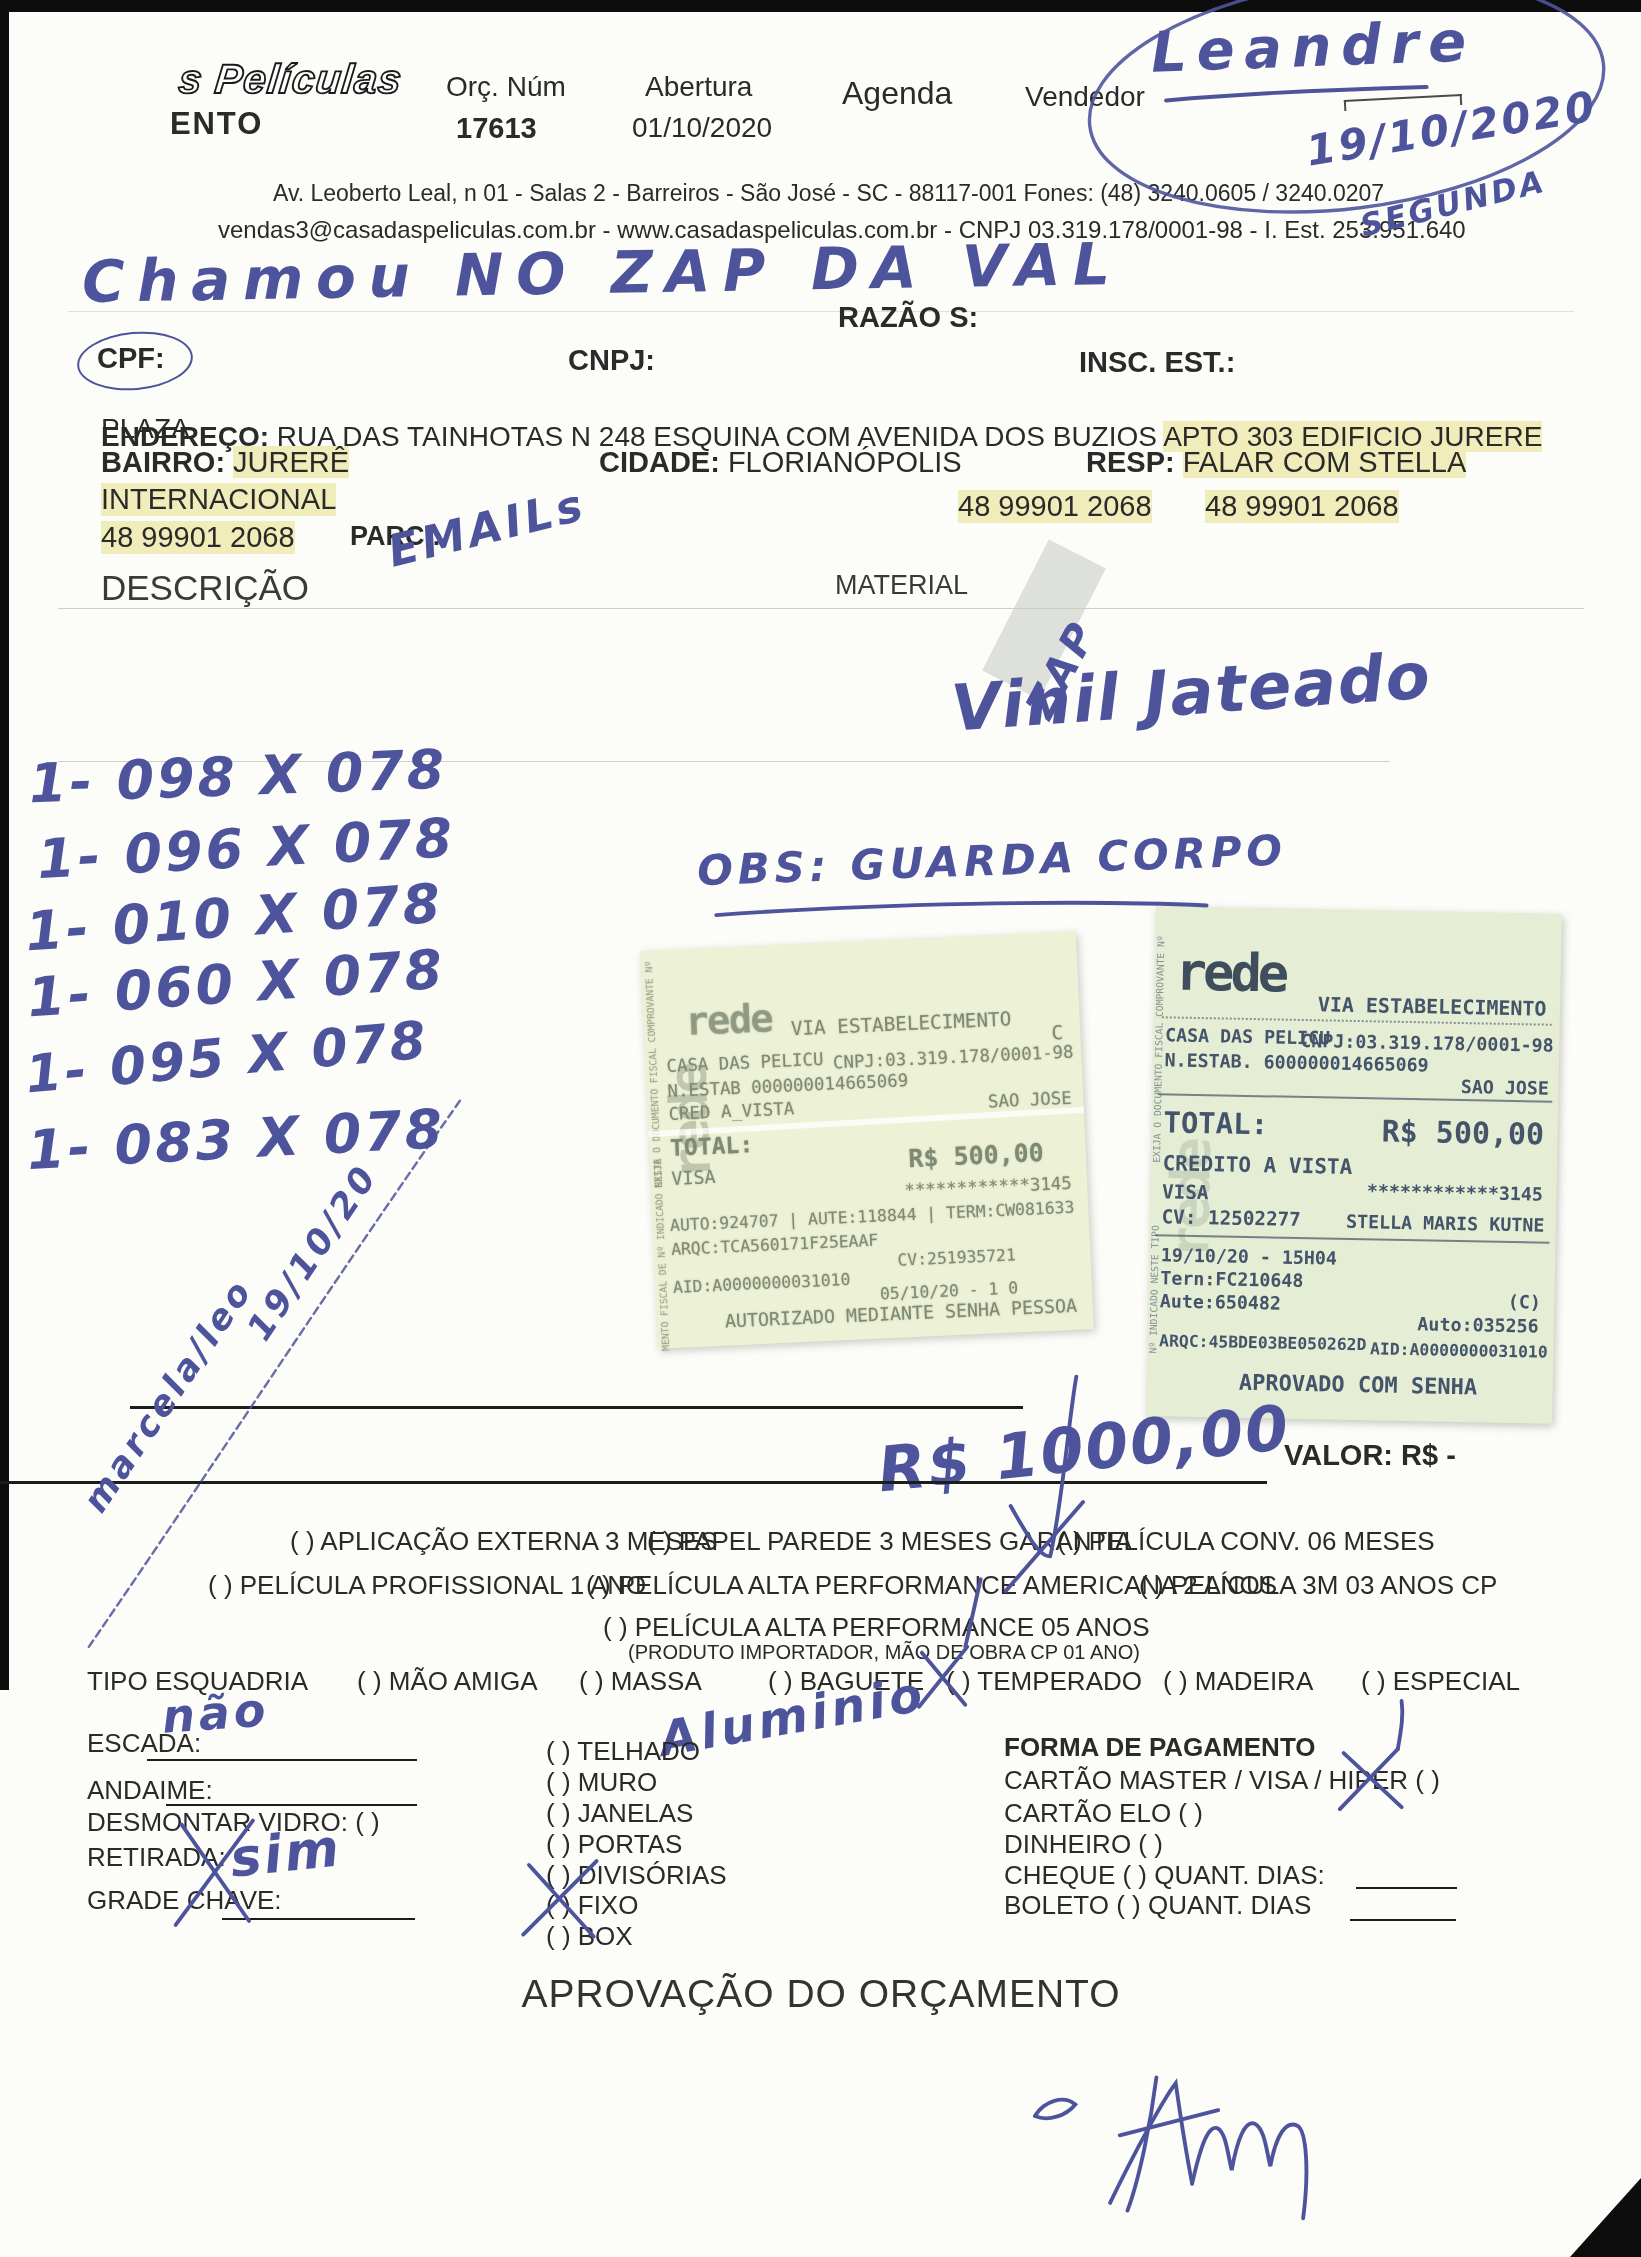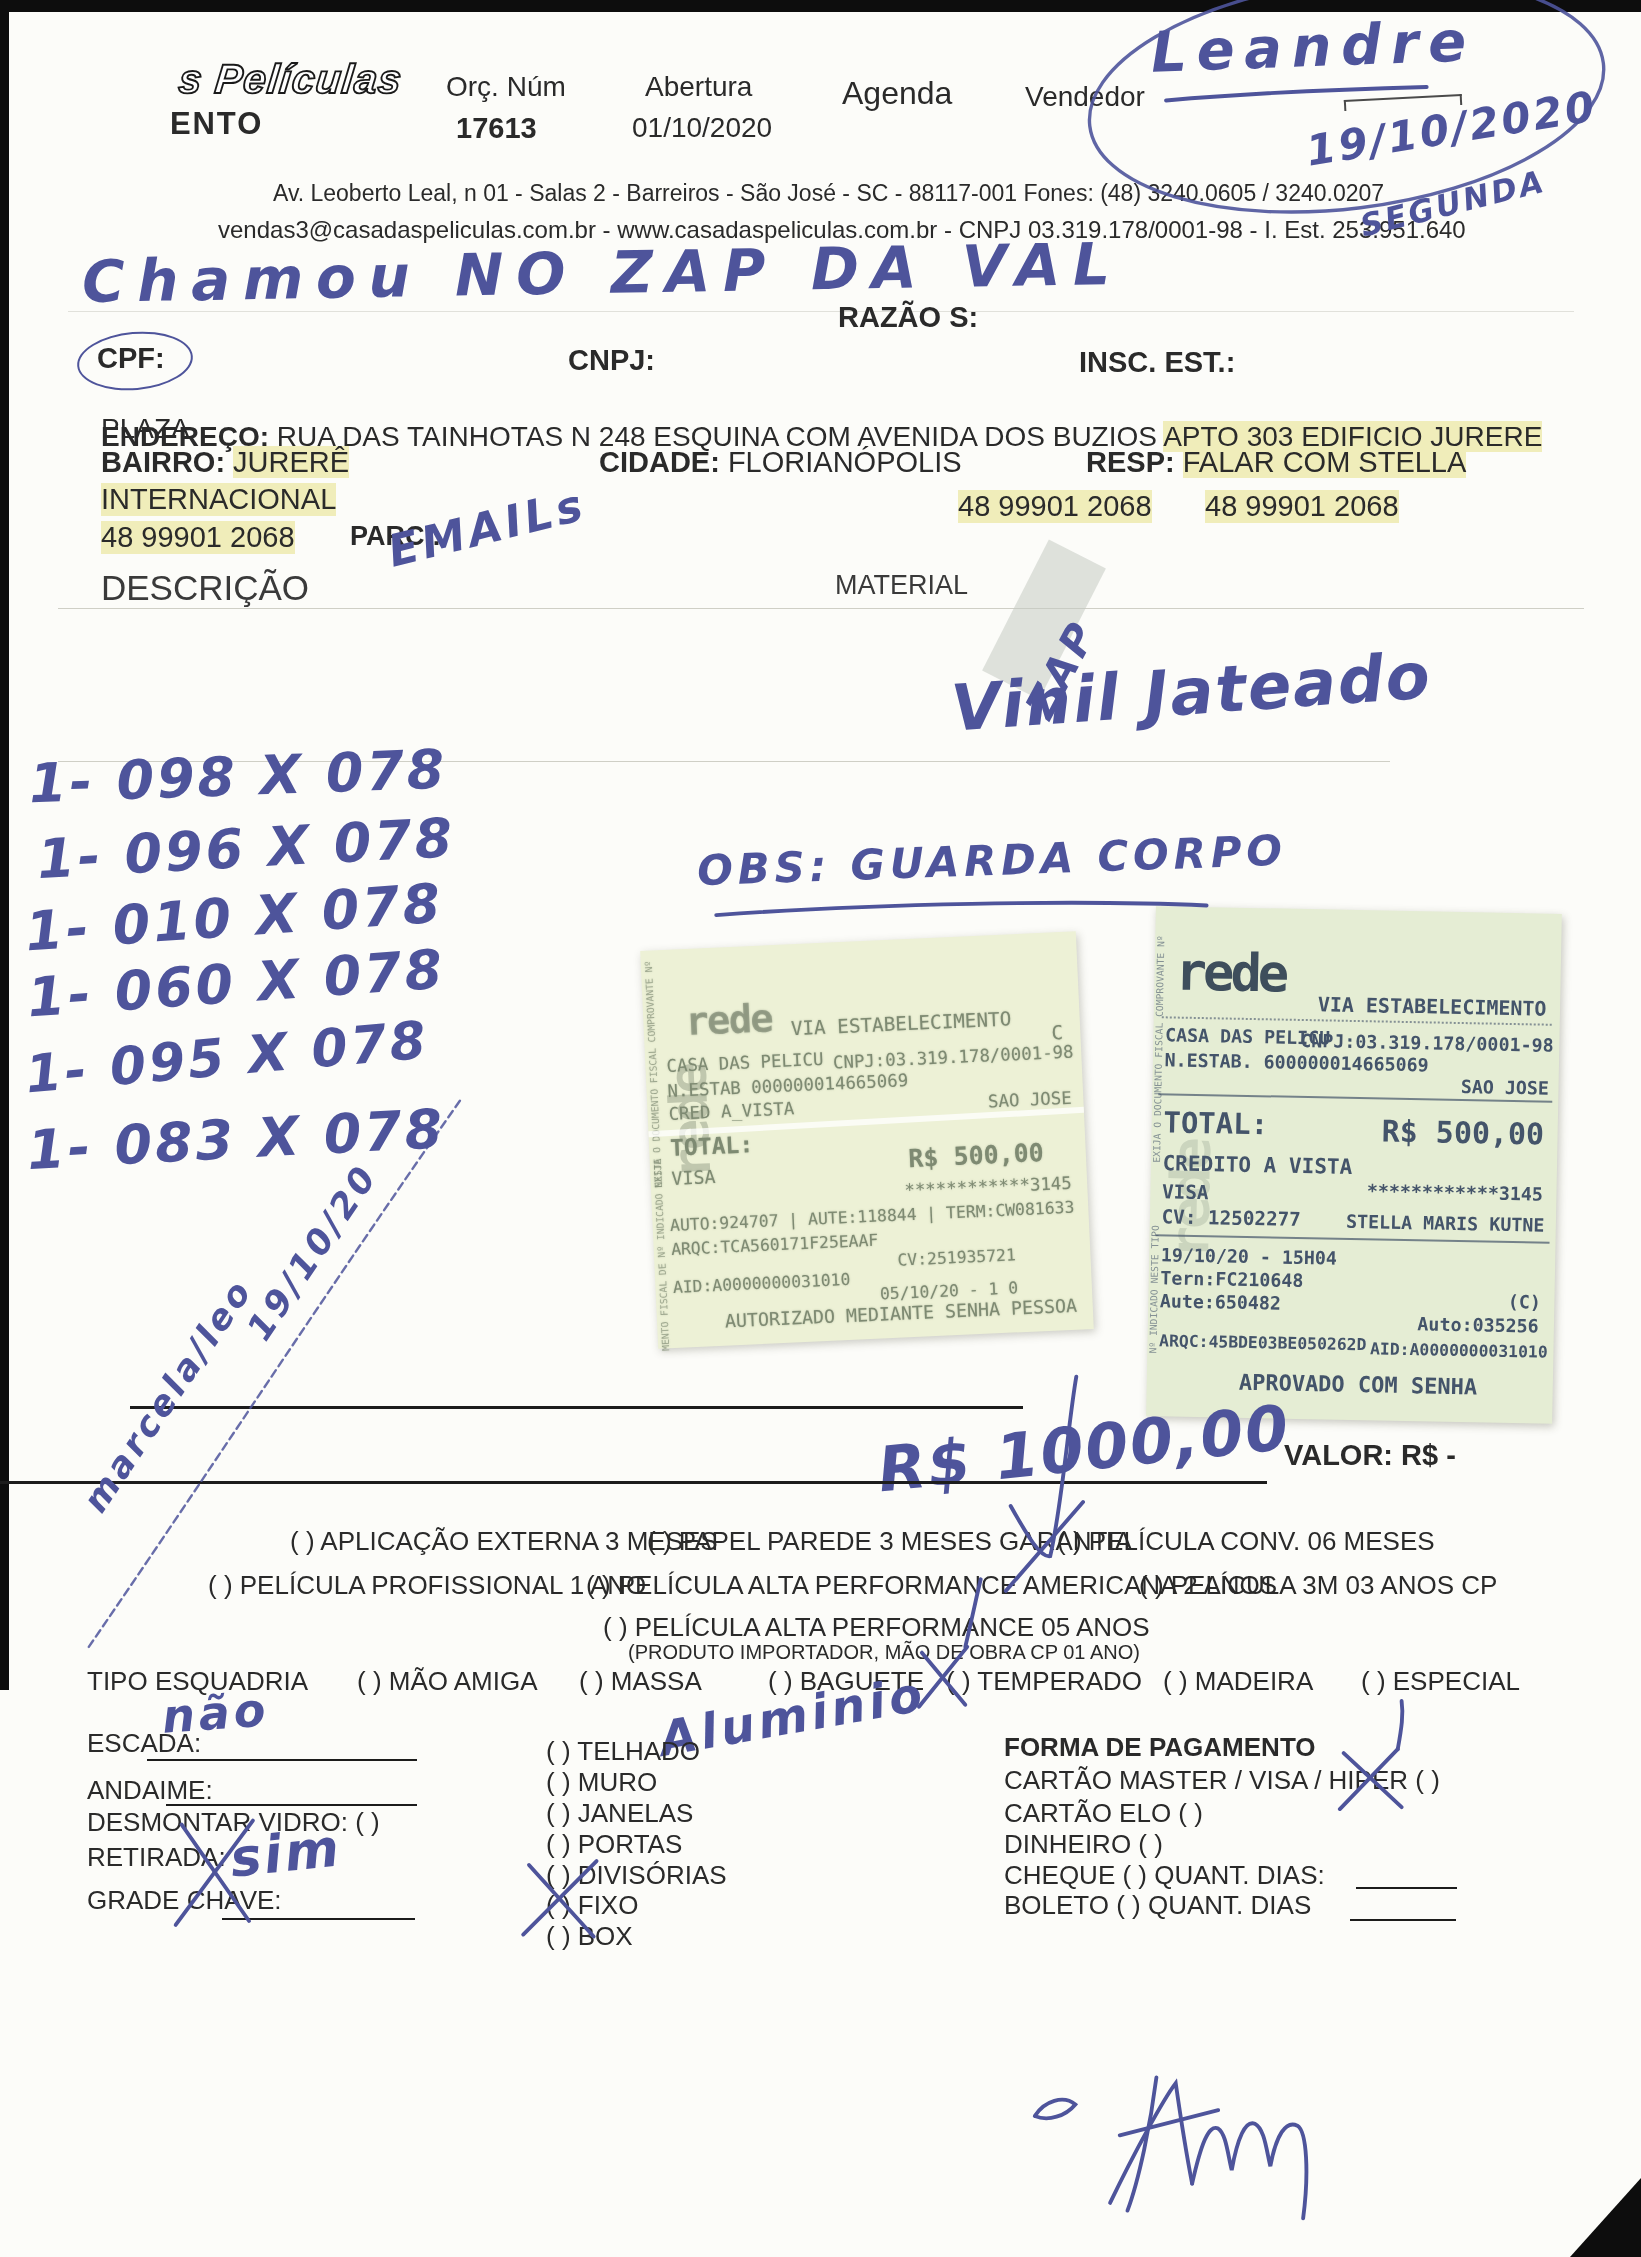--- a/index.html
+++ b/index.html
@@ -200,20 +200,21 @@
 
   <div class="pos prt b" style="left:1004px;top:1732px;font-size:26px;">FORMA DE PAGAMENTO</div>
   <div class="pos prt" style="left:1004px;top:1765px;font-size:26px;">CARTÃO MASTER / VISA / HIPER  (  )</div>
   <div class="pos prt" style="left:1004px;top:1798px;font-size:26px;">CARTÃO ELO  (  )</div>
   <div class="pos prt" style="left:1004px;top:1829px;font-size:26px;">DINHEIRO  (  )</div>
   <div class="pos prt" style="left:1004px;top:1860px;font-size:26px;">CHEQUE  (  )  QUANT. DIAS:</div>
   <div class="rule" style="left:1356px;top:1887px;width:101px;height:1.9px;"></div>
   <div class="pos prt" style="left:1004px;top:1890px;font-size:26px;">BOLETO  (  )  QUANT. DIAS</div>
   <div class="rule" style="left:1350px;top:1919px;width:106px;height:1.9px;"></div>
 
+  <div class="pos prt" style="left:406px;top:1972px;width:830px;text-align:center;font-size:39px;letter-spacing:1px;color:#333;white-space:normal;">APROVAÇÃO DO ORÇAMENTO</div>
 
   <div class="pos hw" style="left:75px;top:1497px;font-size:35px;letter-spacing:3.9px;transform:rotate(-56deg);transform-origin:left top;">marcela/leo</div>
   <div class="pos hw" style="left:239px;top:1325px;font-size:35px;letter-spacing:3.9px;transform:rotate(-56deg);transform-origin:left top;">19/10/20</div>
 
   <svg class="ink" width="1641" height="2257" viewBox="0 0 1700 2338">
     <g stroke="#4e549b" stroke-width="4" fill="none" stroke-linecap="round">
 
       <ellipse cx="1395" cy="98" rx="268" ry="118" transform="rotate(-7 1395 98)" stroke-width="3.5" opacity=".9"></ellipse>
 
       <path d="M1208,104 C1300,96 1400,92 1478,90"></path>

